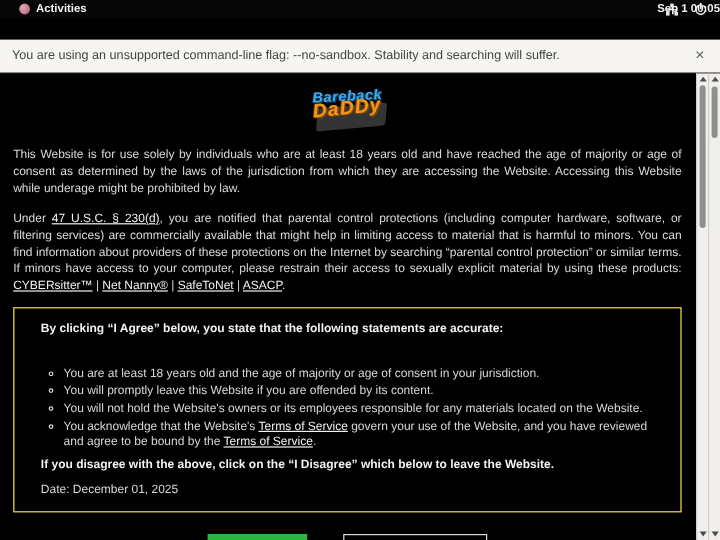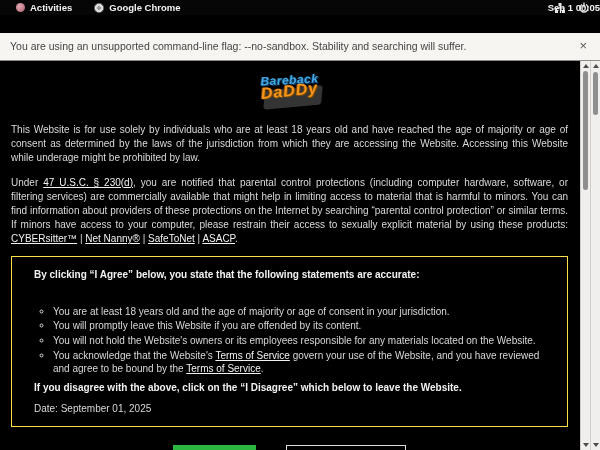--- a/index.html
+++ b/index.html
@@ -79,24 +79,20 @@
 <body>
 
 <div class="screen">
 
   <div class="topbar">
     <div class="left">
       <div class="tb-group">
         <span class="rec-dot"></span>
         <span>Activities</span>
       </div>
-      <div class="tb-group">
-        <span class="chrome-dot"></span>
-        <span>Google Chrome</span>
-      </div>
     </div>
     <div class="clock">Sep 1  00:05</div>
     <div class="right">
       <span class="sysicon">
         <svg viewBox="0 0 12 12" width="12" height="12">
           <rect x="4.5" y="1" width="3" height="3" fill="#e6e6e6"></rect>
           <rect x="1" y="8" width="3" height="3" fill="#e6e6e6"></rect>
           <rect x="8" y="8" width="3" height="3" fill="#e6e6e6"></rect>
           <path d="M6 4v2M2.5 8V6h7v2" stroke="#e6e6e6" stroke-width="1" fill="none"></path>
         </svg>
@@ -136,21 +132,21 @@
 
       <div class="agreebox">
         <div class="boldline">By clicking “I Agree” below, you state that the following statements are accurate:</div>
         <ul class="blist">
           <li>You are at least 18 years old and the age of majority or age of consent in your jurisdiction.</li>
           <li>You will promptly leave this Website if you are offended by its content.</li>
           <li>You will not hold the Website's owners or its employees responsible for any materials located on the Website.</li>
           <li><span>You acknowledge that the Website's </span><a class="tos">Terms of Service</a><span> govern your use of the Website, and you have reviewed and agree to be bound by the </span><a class="tos">Terms of Service</a><span>.</span></li>
         </ul>
         <div class="boldline">If you disagree with the above, click on the “I Disagree” which below to leave the Website.</div>
-        <div class="dateline">Date: September 01, 2025</div>
+        <div class="dateline">Date: December 01, 2025</div>
       </div>
 
       <div class="btnrow">
         <button class="btn btn-agree">I AGREE</button>
         <button class="btn btn-disagree">I DISAGREE</button>
       </div>
 
     </div>
 
     <div class="sbar inner">

